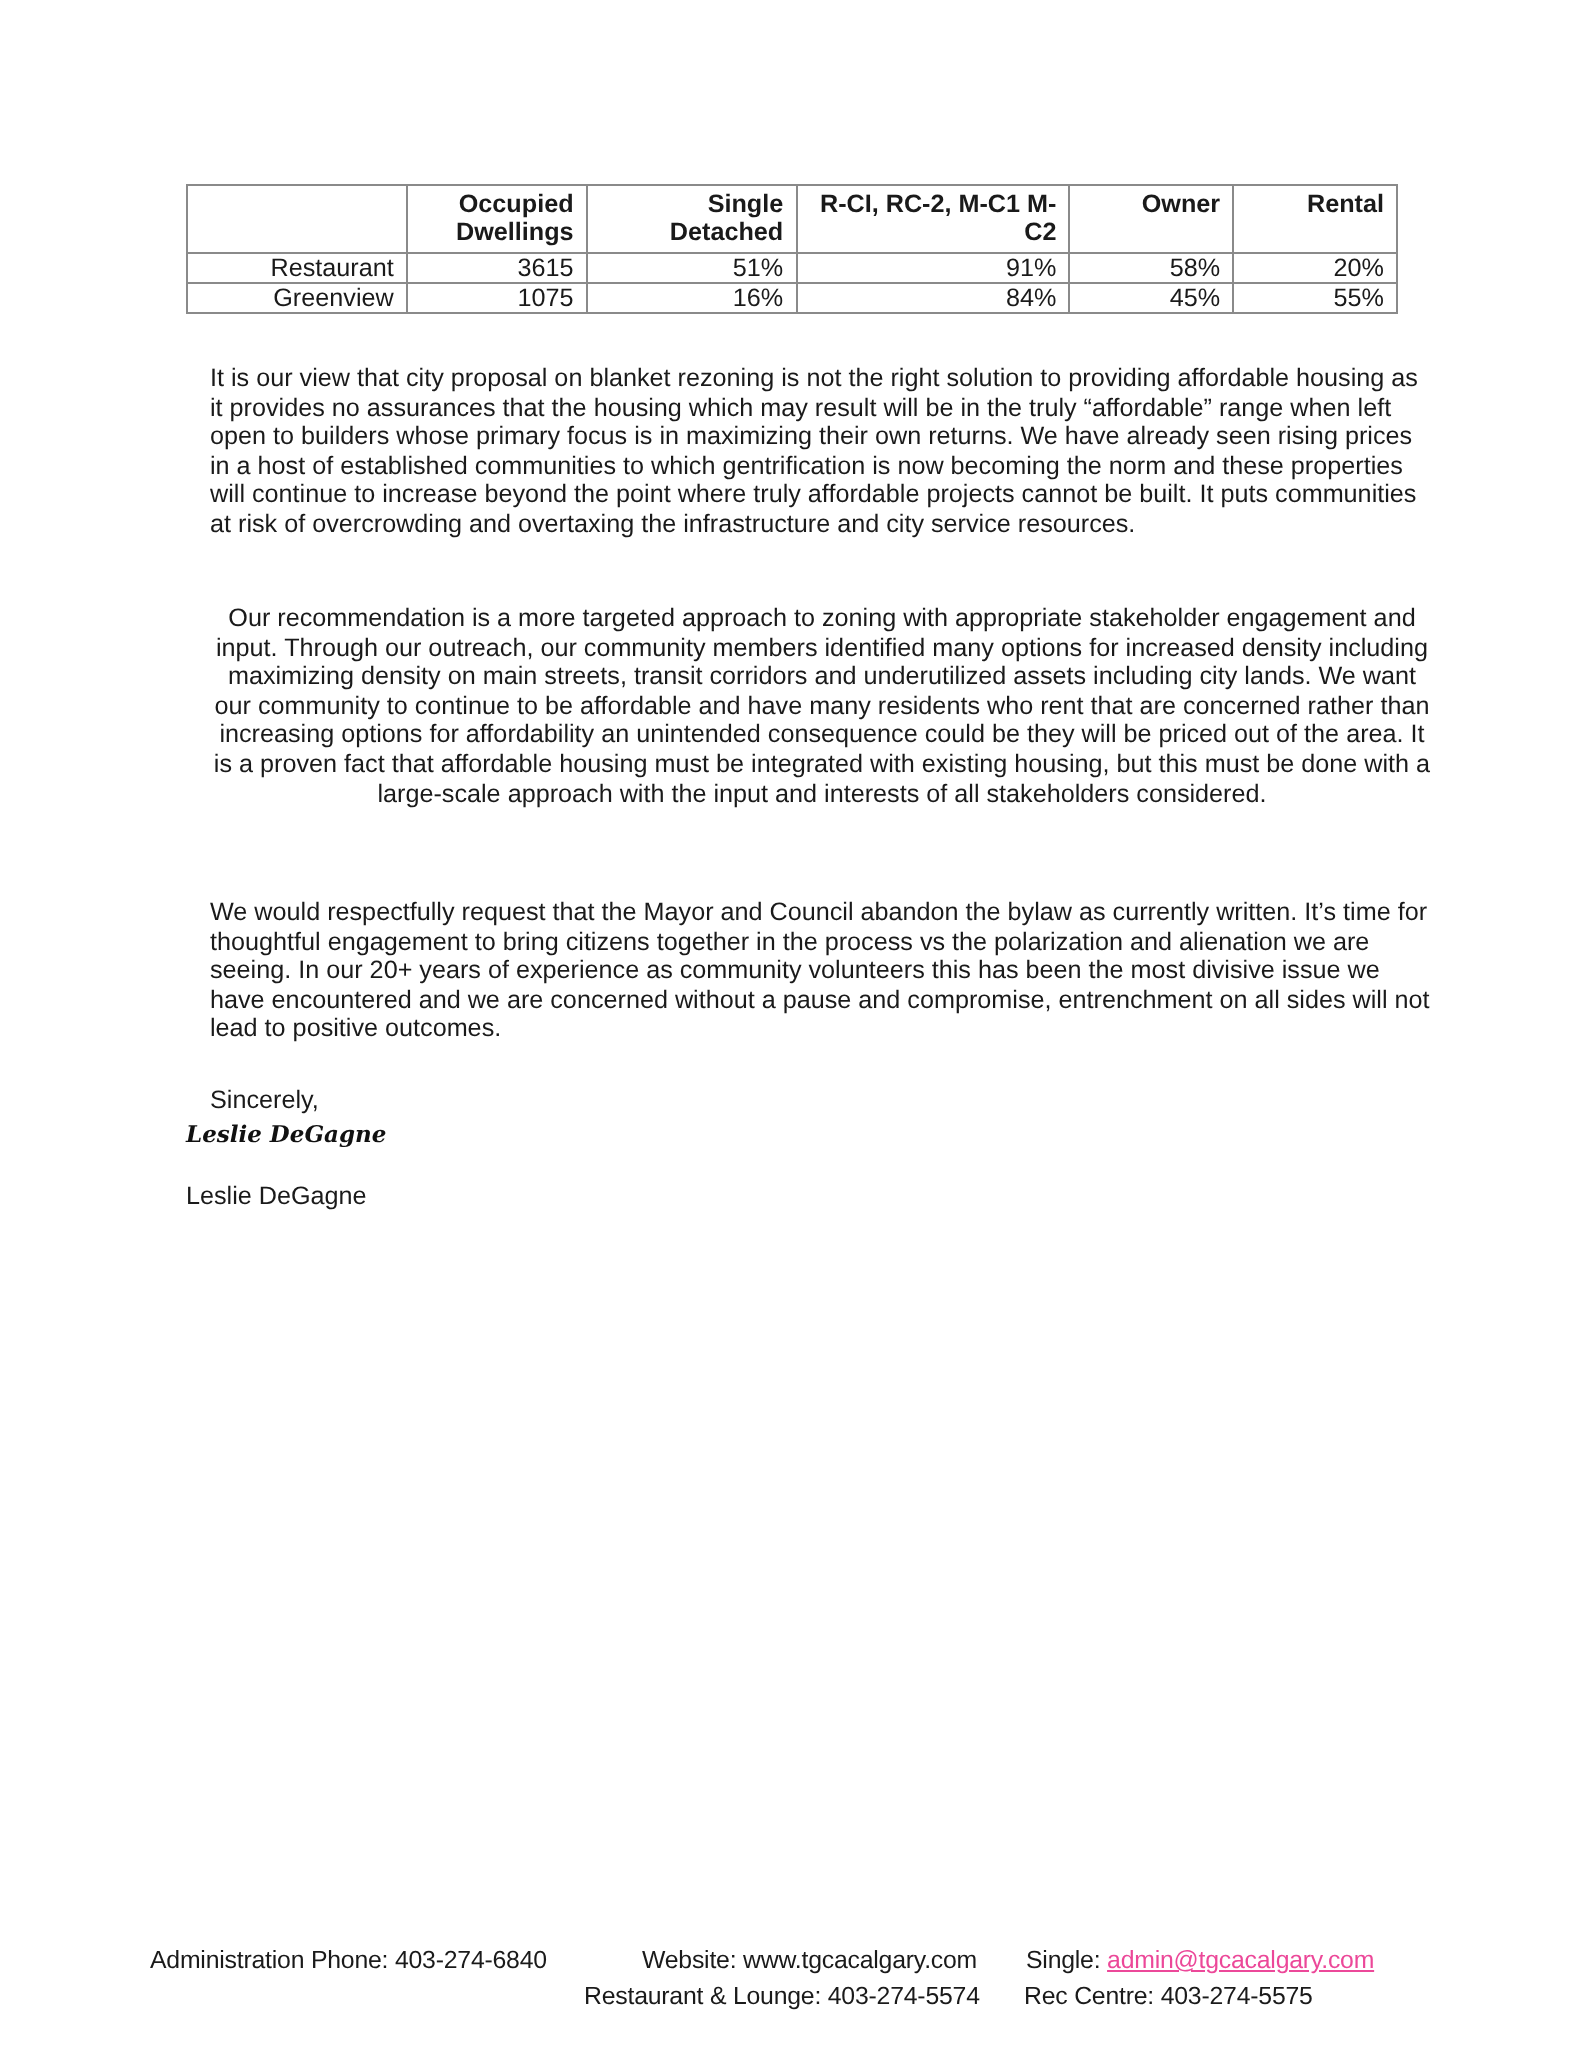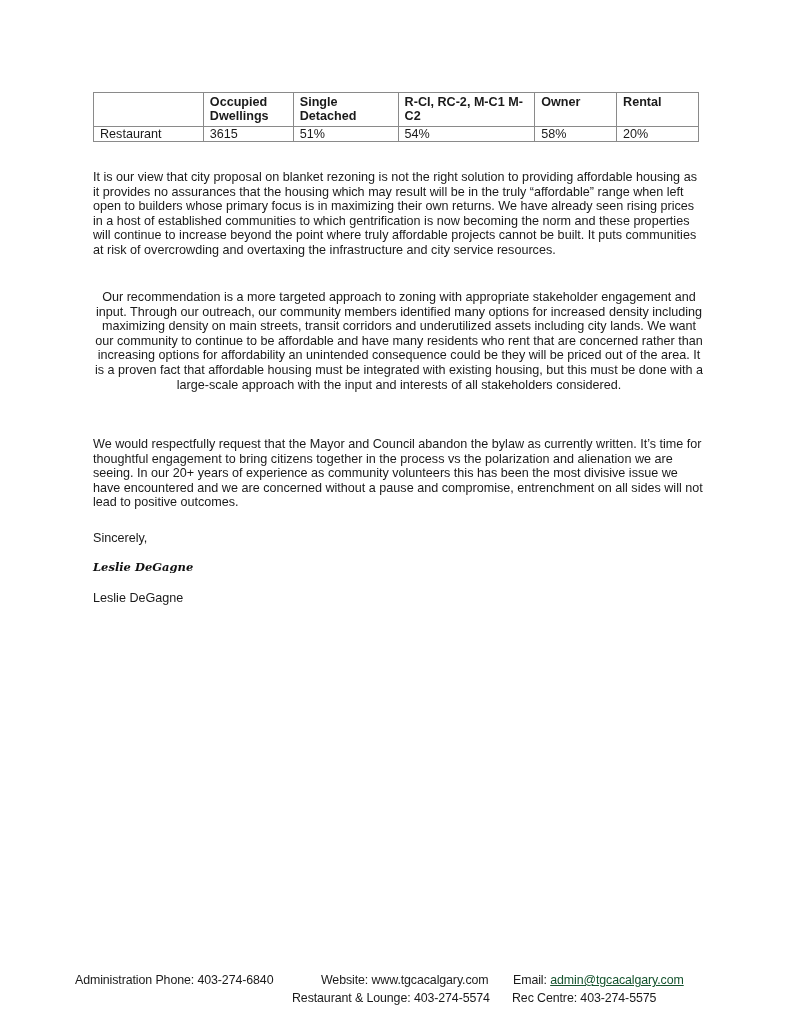--- a/index.html
+++ b/index.html
@@ -26,21 +26,21 @@
       left: 93px;
       top: 92px;
       width: 606px;
       border-collapse: collapse;
       font-size: 12.6px;
       line-height: 14px;
     }
     table.stats th, table.stats td {
       border: 1px solid #8a8a8a;
       padding: 0 6px;
-      text-align: left;
+      text-align: right;
       vertical-align: top;
     }
     table.stats th {
       font-weight: bold;
       height: 31px;
       padding-top: 2px;
     }
     table.stats td {
       height: 14px;
     }
@@ -50,32 +50,32 @@
     col.c3 { width: 137px; }
     col.c4 { width: 82px; }
     col.c5 { width: 82px; }
 
     .para {
       position: absolute;
       left: 93px;
       width: 612px;
       font-size: 12.6px;
       line-height: 14.6px;
-      margin: 0;
+      margin: 12px;
     }
     #p1 { top: 170px; }
     #p2 { top: 290px; text-align: center; }
     #p3 { top: 437px; }
 
     .closing {
       position: absolute;
       left: 93px;
       top: 531px;
       font-size: 12.6px;
-      margin: 0;
+      margin: 12px;
     }
     .signature {
       position: absolute;
       left: 93px;
       top: 560px;
       font-family: "DejaVu Serif", serif;
       font-style: italic;
       font-weight: bold;
       font-size: 11.5px;
       margin: 0;
@@ -118,21 +118,21 @@
       position: absolute;
       top: 0;
     }
     .f1a { left: 0; }
     .f1b { left: 246px; }
     .f1c { left: 438px; }
     .f2a { left: 0; }
     .f2b { left: 217px; }
     .f2c { left: 437px; }
     .email-link {
-      color: #14532d;
+      color: #ec4899;
       text-decoration: underline;
     }
   </style>
 </head>
 <body>
 
 <div class="page">
 
   <table class="stats">
     <colgroup>
@@ -151,40 +151,48 @@
         <th>R-CI, RC-2, M-C1 M-C2</th>
         <th>Owner</th>
         <th>Rental</th>
       </tr>
     </thead>
     <tbody>
       <tr>
         <td>Restaurant</td>
         <td>3615</td>
         <td>51%</td>
-        <td>54%</td>
+        <td>91%</td>
         <td>58%</td>
         <td>20%</td>
+      </tr>
+      <tr>
+        <td>Greenview</td>
+        <td>1075</td>
+        <td>16%</td>
+        <td>84%</td>
+        <td>45%</td>
+        <td>55%</td>
       </tr>
     </tbody>
   </table>
 
   <p class="para" id="p1">It is our view that city proposal on blanket rezoning is not the right solution to providing affordable housing as it provides no assurances that the housing which may result will be in the truly “affordable” range when left open to builders whose primary focus is in maximizing their own returns. We have already seen rising prices in a host of established communities to which gentrification is now becoming the norm and these properties will continue to increase beyond the point where truly affordable projects cannot be built. It puts communities at risk of overcrowding and overtaxing the infrastructure and city service resources.</p>
   <p class="para" id="p2">Our recommendation is a more targeted approach to zoning with appropriate stakeholder engagement and input. Through our outreach, our community members identified many options for increased density including maximizing density on main streets, transit corridors and underutilized assets including city lands. We want our community to continue to be affordable and have many residents who rent that are concerned rather than increasing options for affordability an unintended consequence could be they will be priced out of the area. It is a proven fact that affordable housing must be integrated with existing housing, but this must be done with a large-scale approach with the input and interests of all stakeholders considered.</p>
   <p class="para" id="p3">We would respectfully request that the Mayor and Council abandon the bylaw as currently written.  It’s time for thoughtful engagement to bring citizens together in the process vs the polarization and alienation we are seeing.  In our 20+ years of experience as community volunteers this has been the most divisive issue we have encountered and we are concerned without a pause and compromise, entrenchment on all sides will not lead to positive outcomes.</p>
 
   <p class="closing">Sincerely,</p>
   <p class="signature">Leslie DeGagne</p>
   <p class="sig-name">Leslie DeGagne</p>
 
   <div class="footer">
     <div class="footer-line">
       <span class="f1a">Administration Phone: 403-274-6840</span>
       <span class="f1b">Website: www.tgcacalgary.com</span>
-      <span class="f1c"><span style="position:static">Email: </span><a class="email-link" style="position:static" href="mailto:admin@tgcacalgary.com">admin@tgcacalgary.com</a></span>
+      <span class="f1c"><span style="position:static">Single: </span><a class="email-link" style="position:static" href="mailto:admin@tgcacalgary.com">admin@tgcacalgary.com</a></span>
     </div>
     <div class="footer-line">
       <span class="f2b">Restaurant &amp; Lounge: 403-274-5574</span>
       <span class="f2c">Rec Centre: 403-274-5575</span>
     </div>
   </div>
 
 </div>
 
 </body></html>

